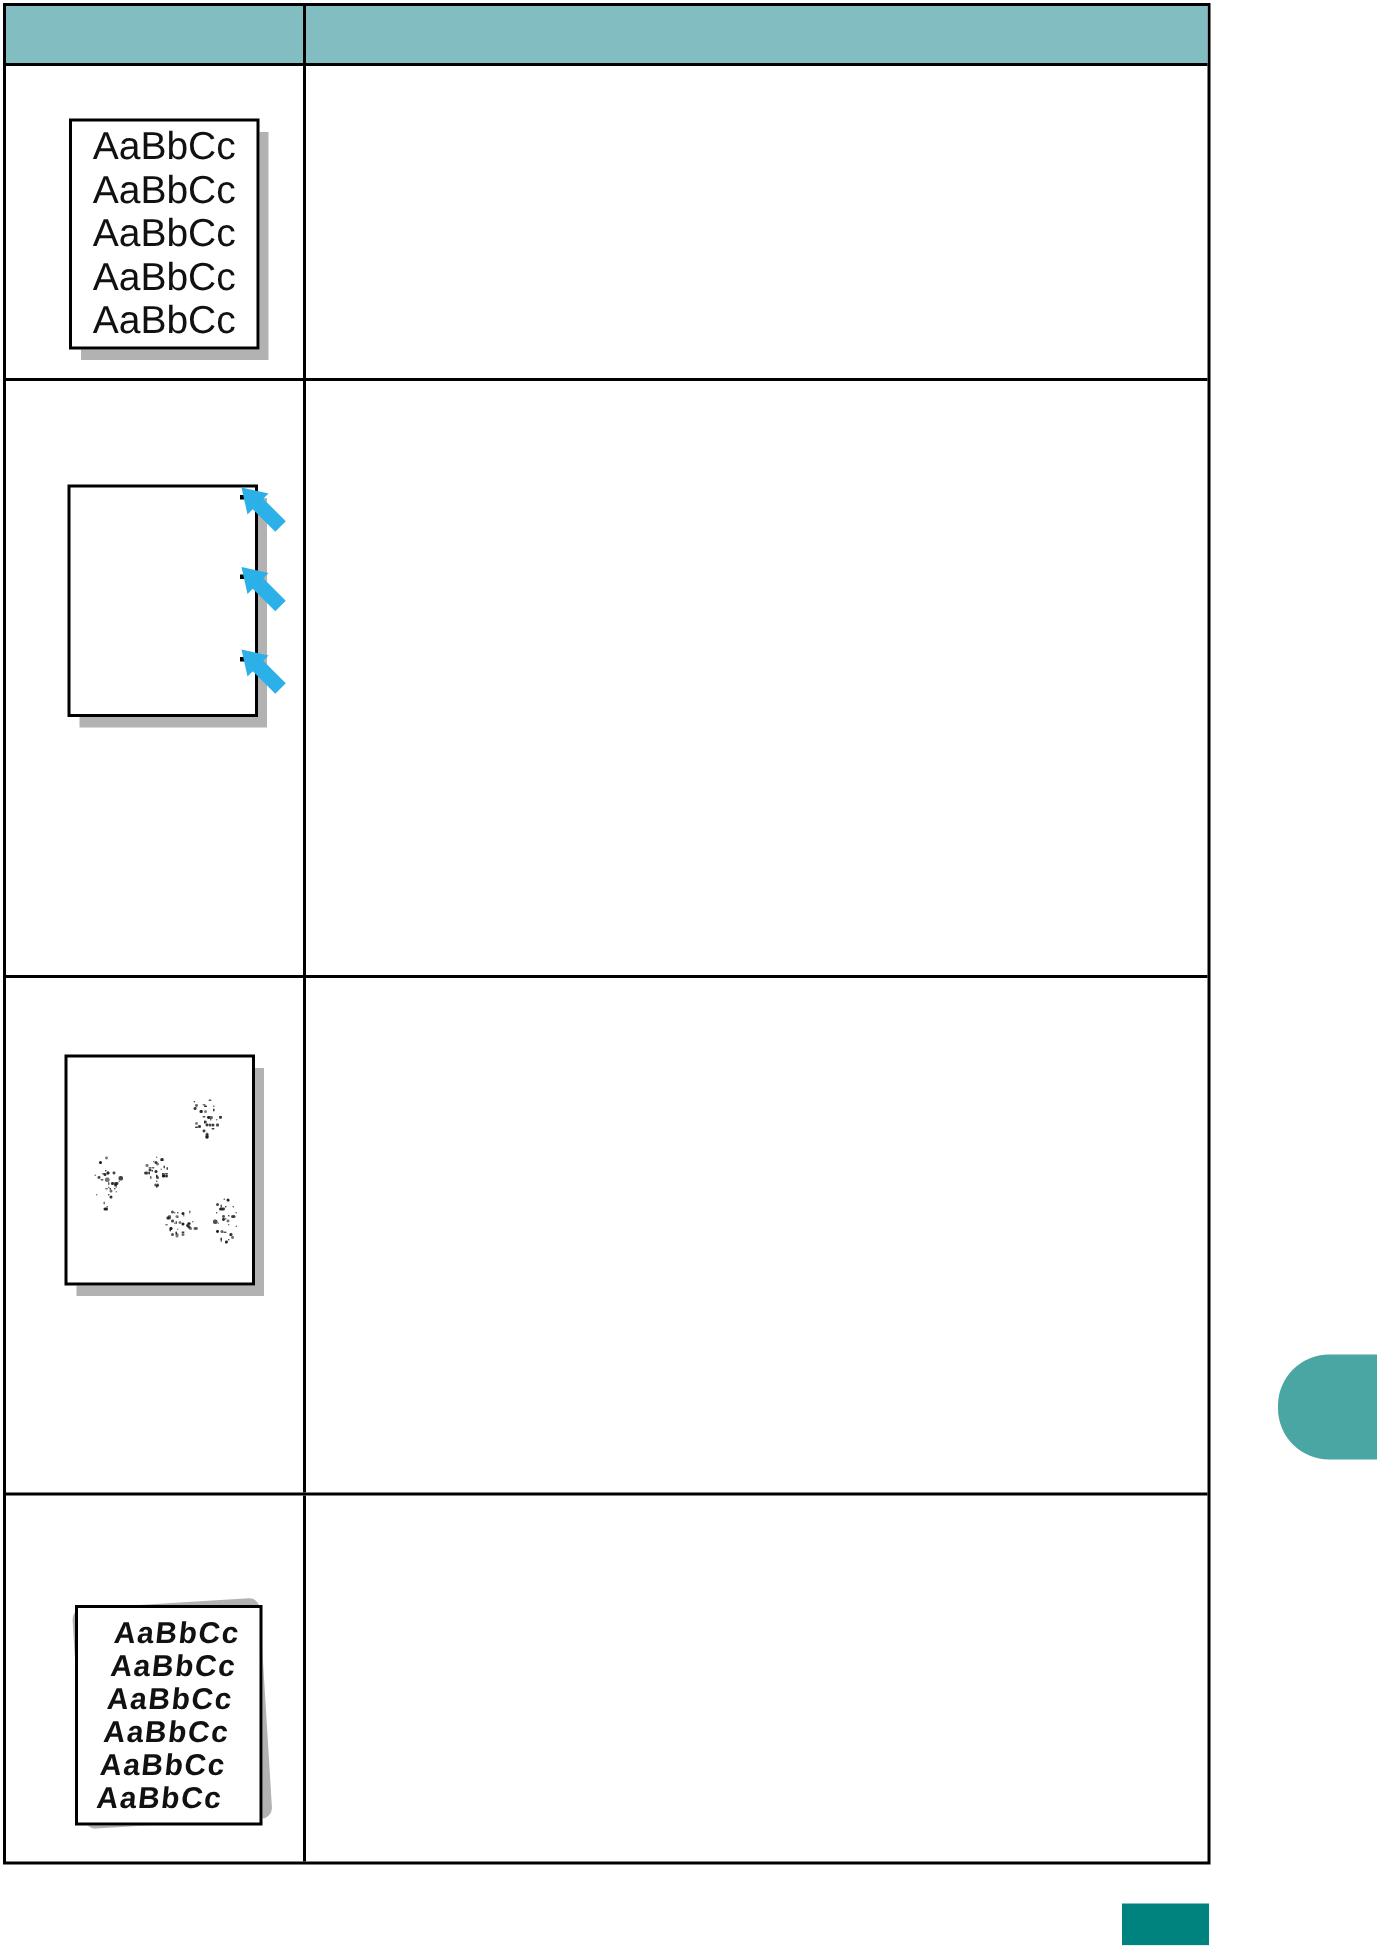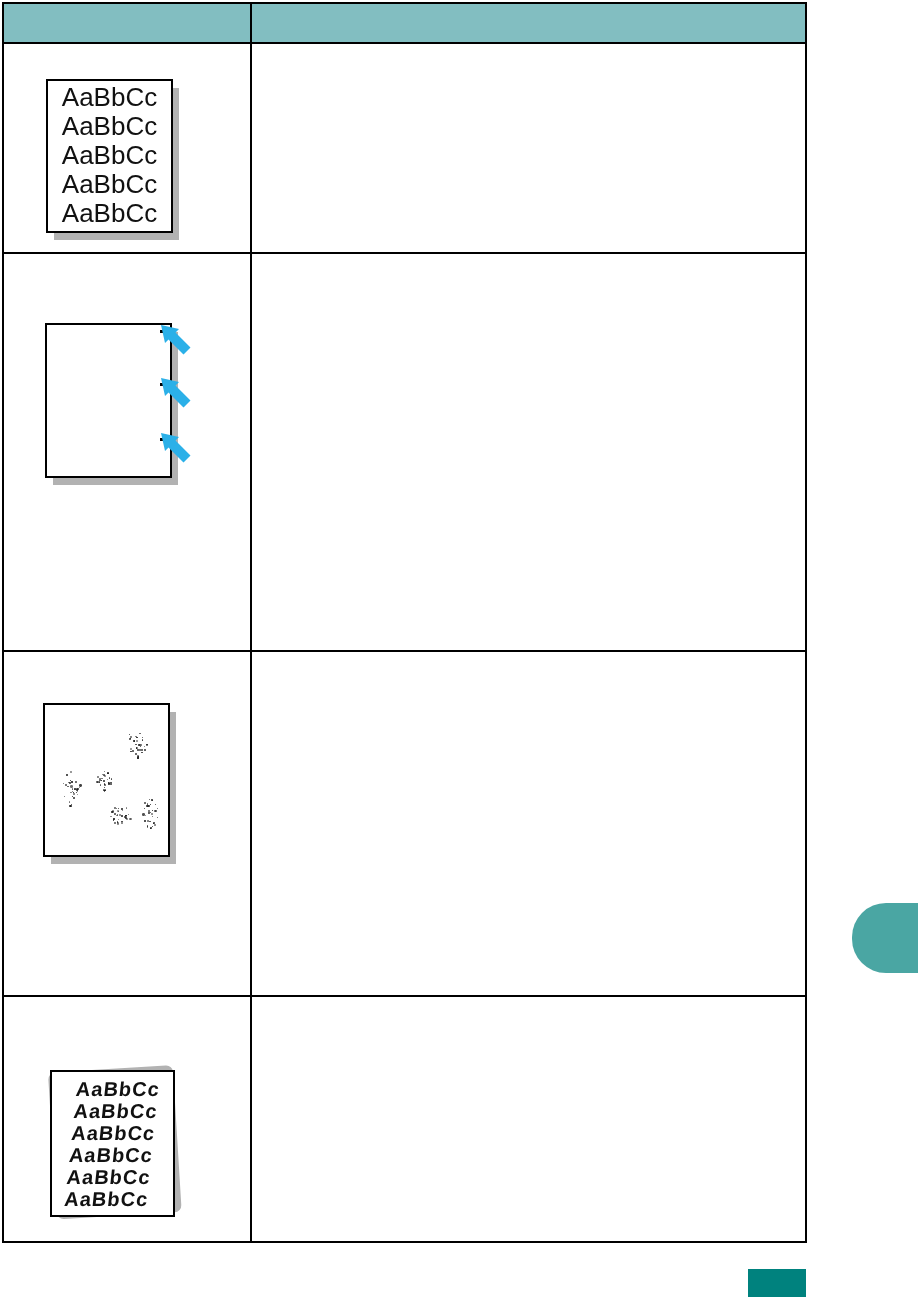--- a/index.html
+++ b/index.html
@@ -12,21 +12,21 @@
     position:absolute;left:2px;top:2px;width:805px;
     border:2px solid #000;box-sizing:border-box;background:#fff;
   }
   .trow{display:flex;border-bottom:2px solid #000;box-sizing:border-box;}
   .trow:last-child{border-bottom:none;}
   .thead{height:40px;}
   .r1{height:210px;}
   .r2{height:398px;}
   .r3{height:345px;}
   .r4{height:244px;}
-  .c1{width:248px;border-right:2px solid #000;box-sizing:border-box;position:relative;}
+  .c1{width:200px;border-right:2px solid #000;box-sizing:border-box;position:relative;}
   .c2{flex:1;position:relative;}
   .thead .c1,.thead .c2{background:var(--header-teal,#82bec1);}
   
   .paper{
     position:absolute;background:#fff;border:2px solid #000;box-sizing:border-box;
     box-shadow:7px 8px 0 -1px var(--shadow-gray,#b2b2b2);
   }
   .p1{left:42px;top:35px;width:127px;height:154px;}
   .p2{left:41px;top:69px;width:127px;height:155px;overflow:visible;}
   .p3{left:39px;top:51px;width:127px;height:154px;}

